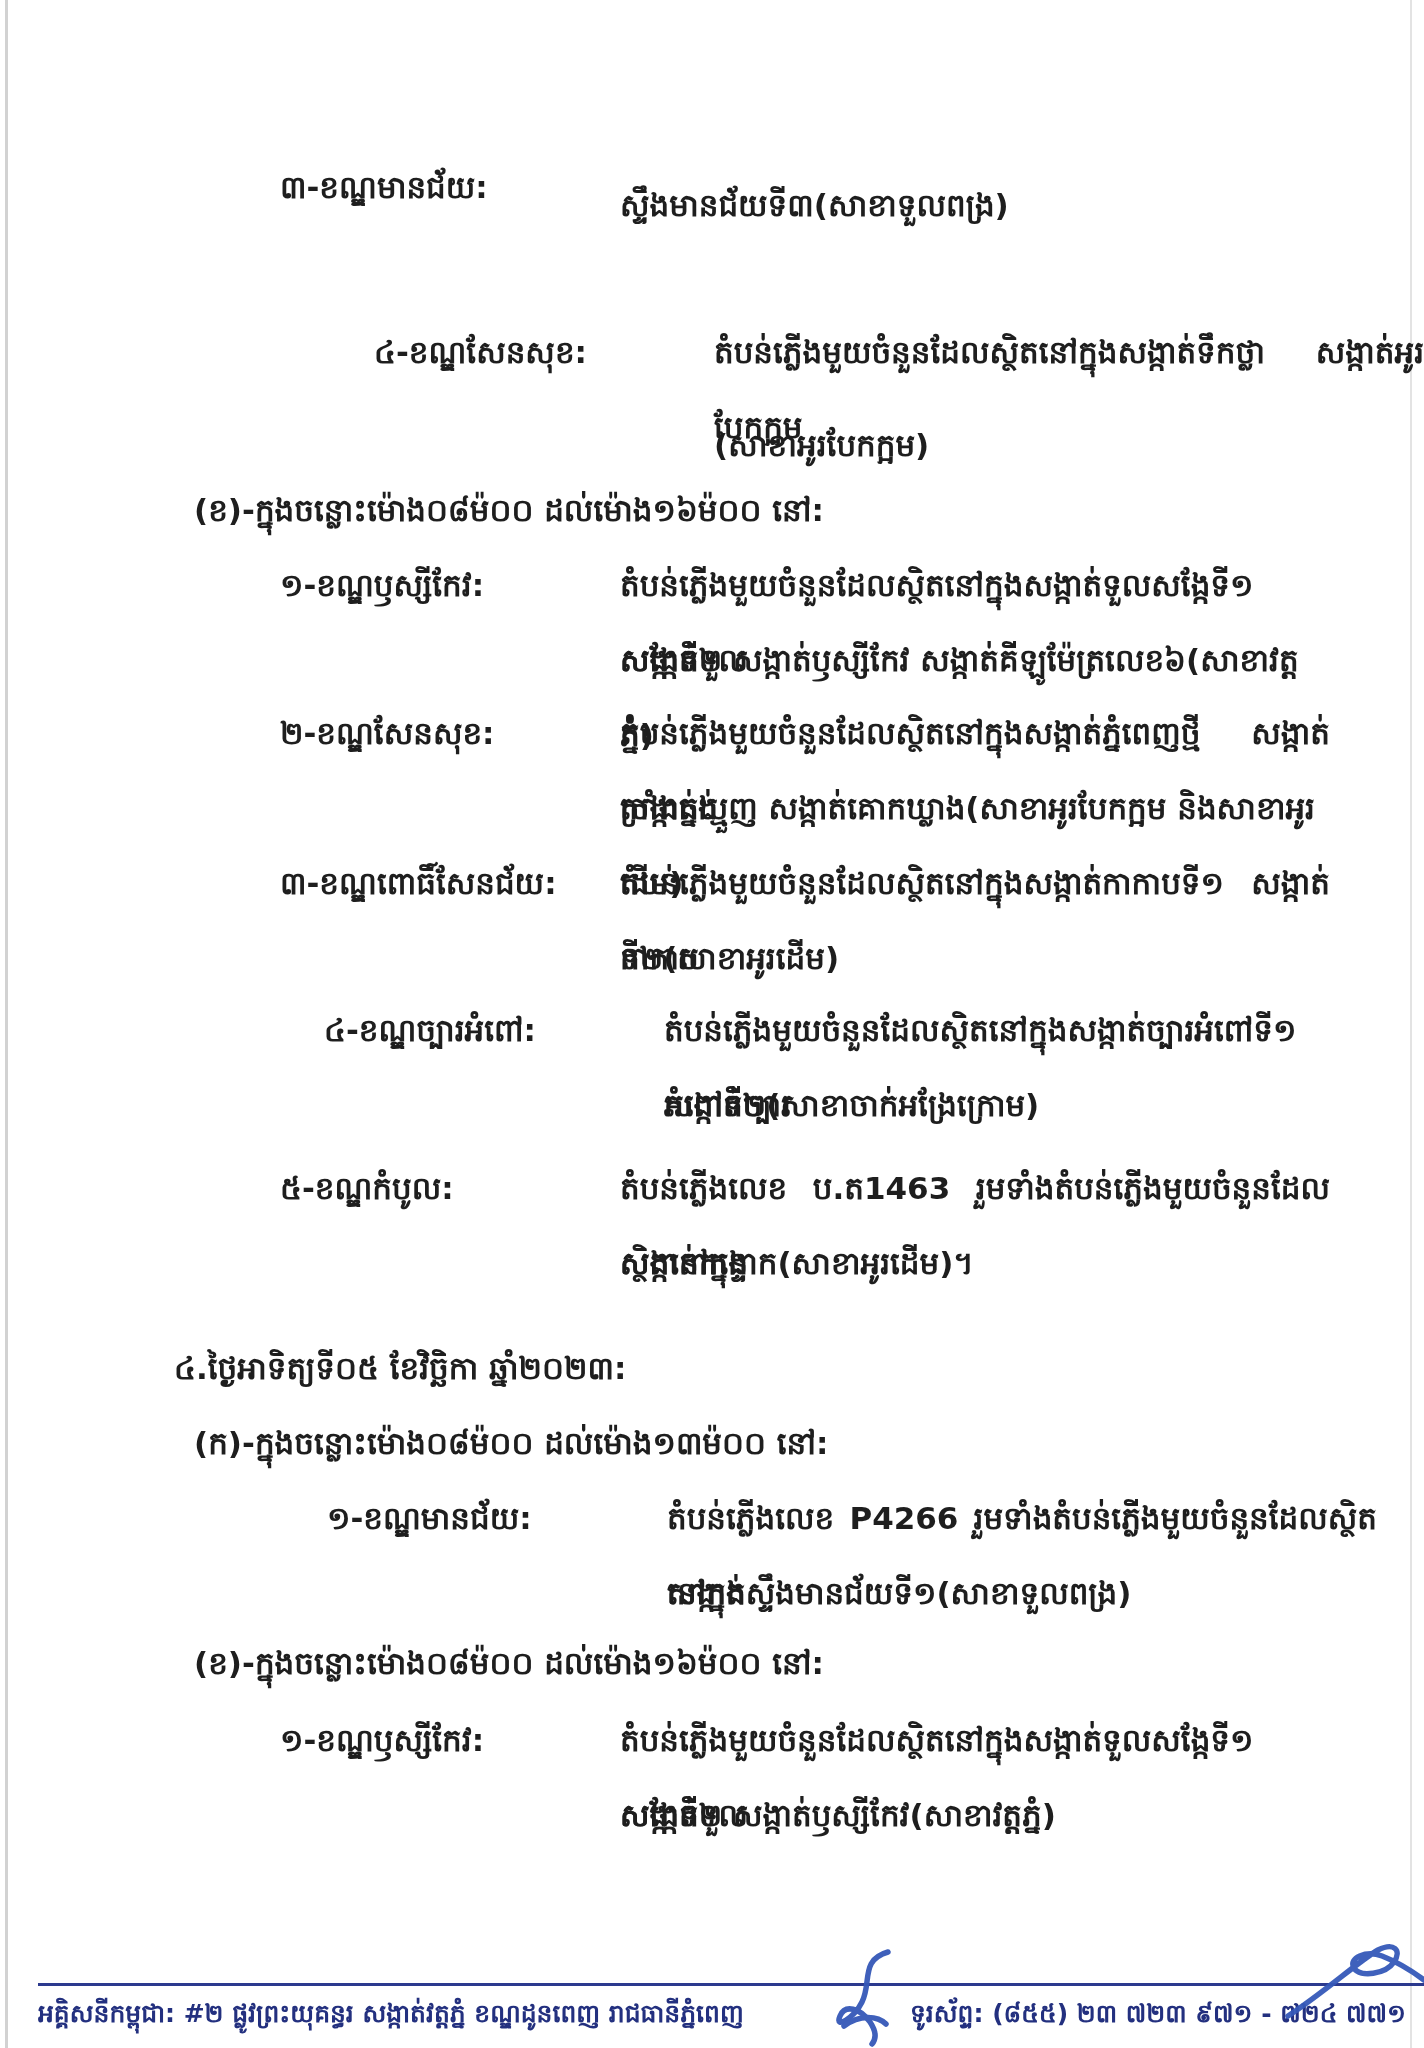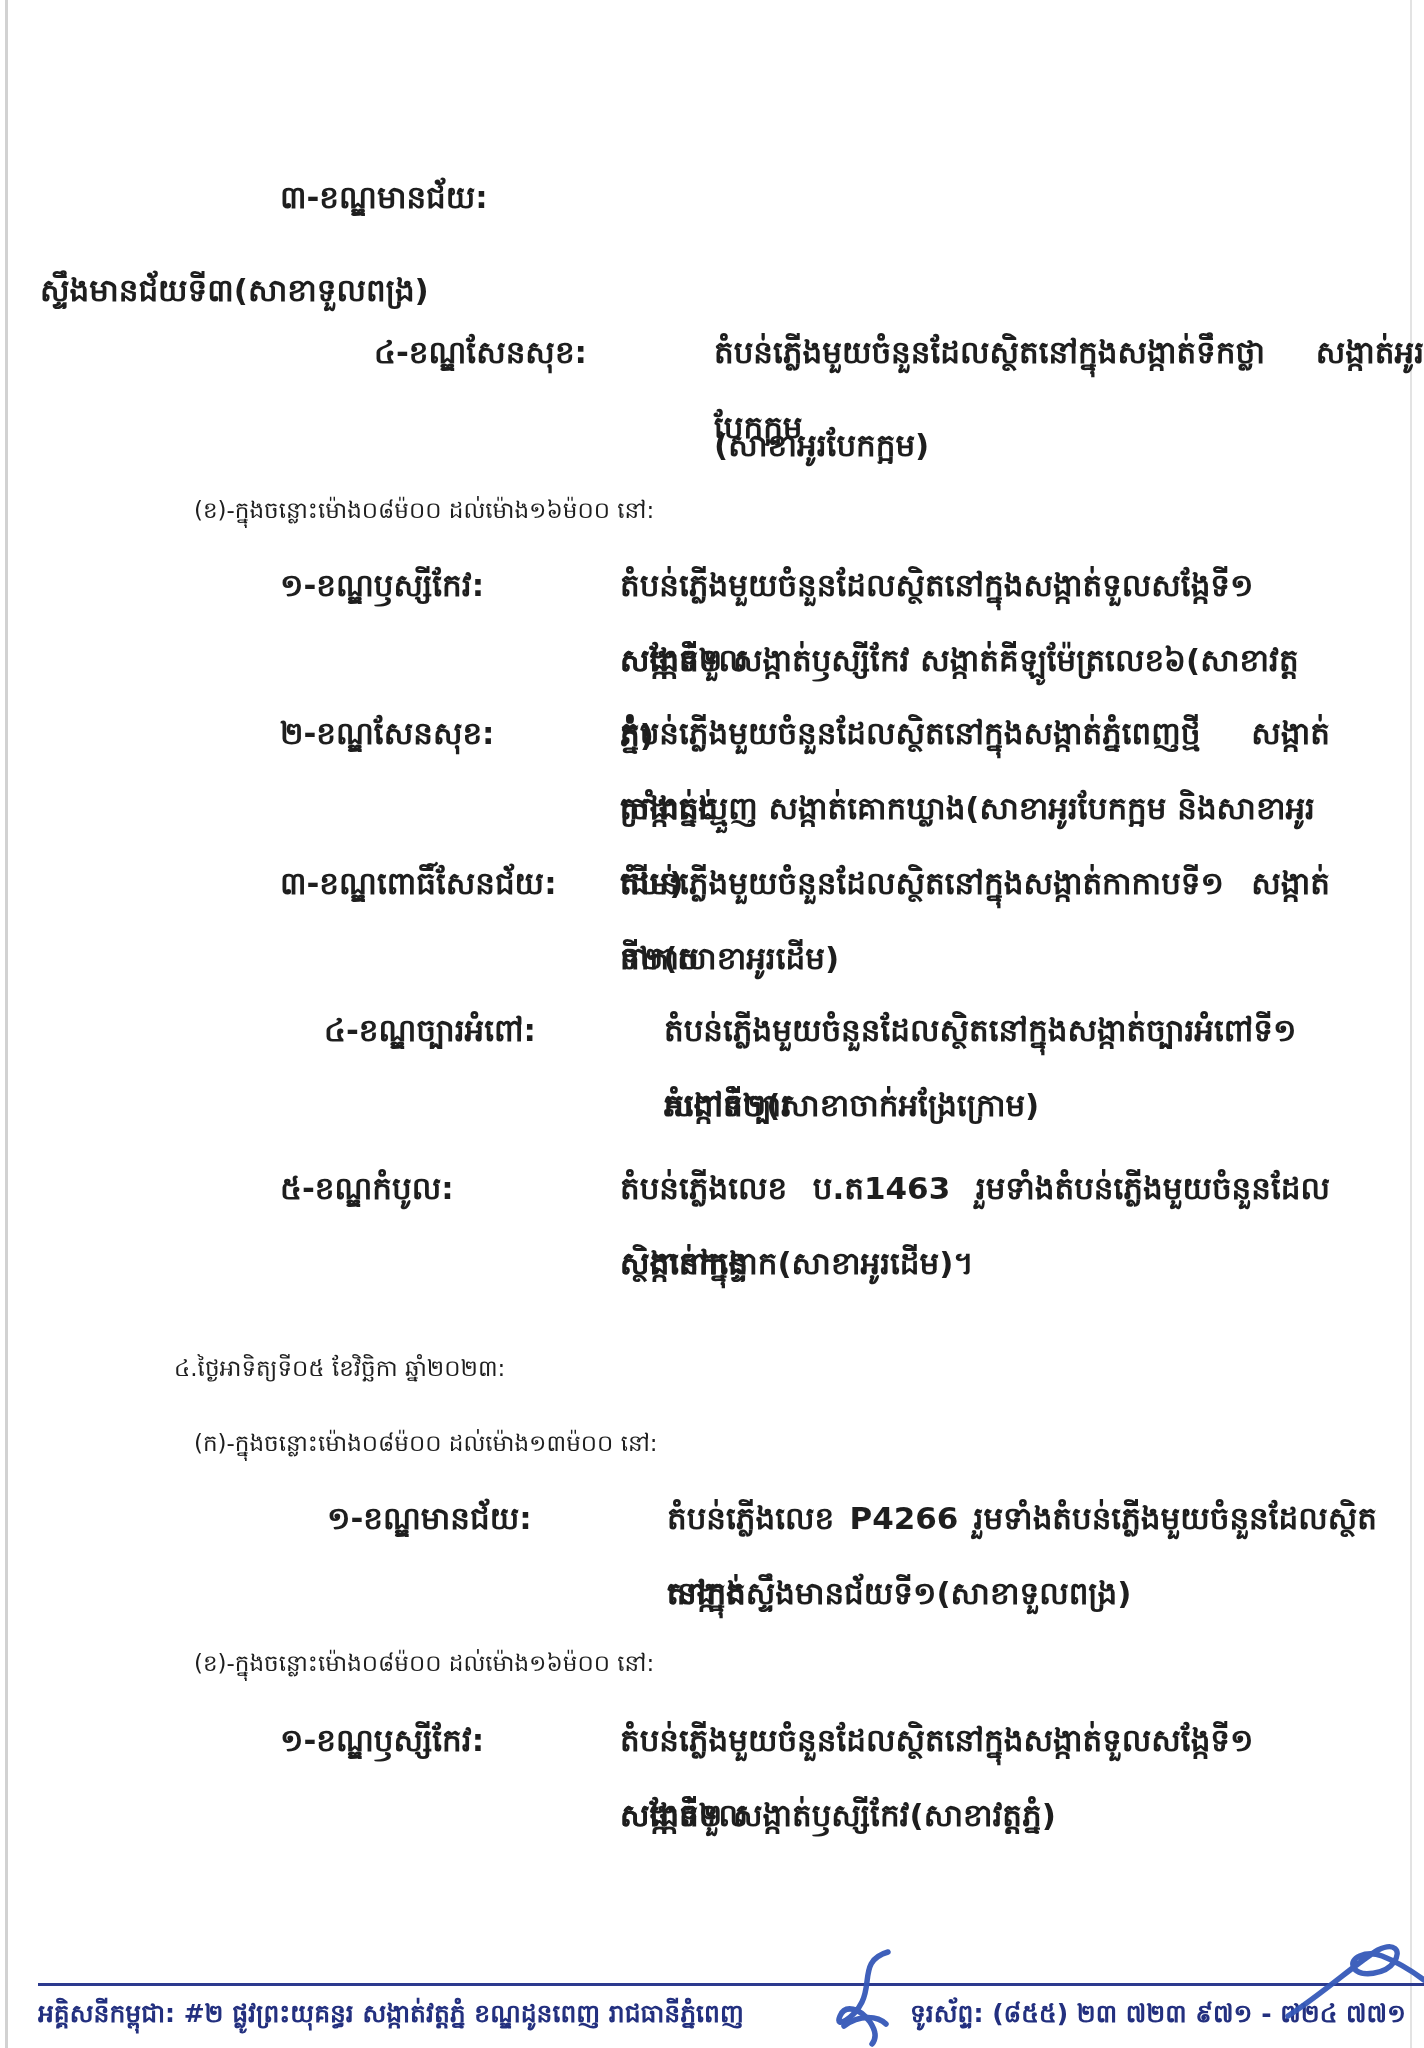--- a/index.html
+++ b/index.html
@@ -24,26 +24,26 @@
     margin-left:280px;width:300px;flex:none;
     height:75px;line-height:75px;white-space:nowrap;
   }
   .row .content{margin-left:40px;width:710px;flex:none;}
   .row .line{height:75px;line-height:75px;}
   .row .l1{text-align:justify;text-align-last:justify;}
   .row.loose .l2{margin-top:18px;}
 
   .heading{
     position:absolute;height:75px;line-height:75px;
-    font-size:23px;font-weight:400;white-space:nowrap;
+    font-size:31px;font-weight:700;white-space:nowrap;
   }
   .heading.time{left:194px;}
   .heading.day{left:174px;}
 
-  .r-a1{top:160px;flex-direction:column;} .r-a2{top:315px;justify-content:flex-end;}
+  .r-a1{top:150px;} .r-a2{top:315px;justify-content:flex-end;}
   .h-b{top:473px;}
   .r-b1{top:548px;} .r-b2{top:696px;} .r-b3{top:846px;}
   .r-b4{top:993px;padding-left:44px;} .r-b5{top:1151px;}
   .h-day{top:1331px;} .h-c{top:1406px;}
   .r-c1{top:1481px;justify-content:center;}
   .h-d{top:1626px;}
   .r-d1{top:1703px;}
 
   .footer-rule{
     position:absolute;left:38px;right:0;top:1983px;height:3px;

